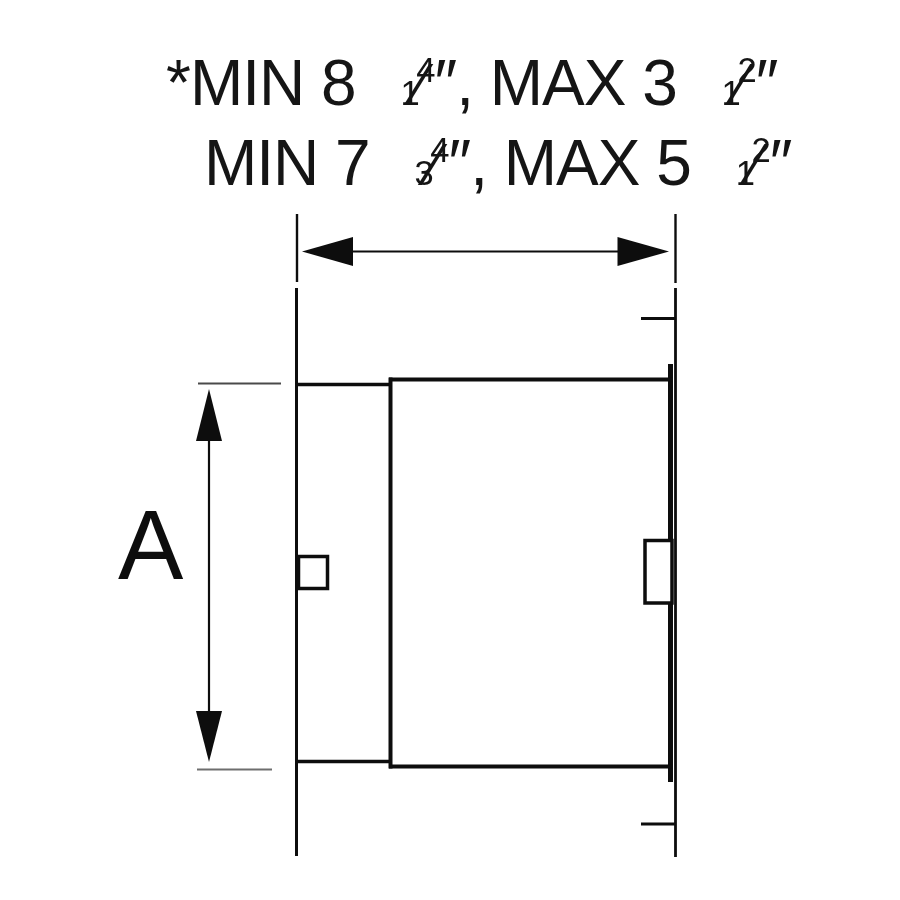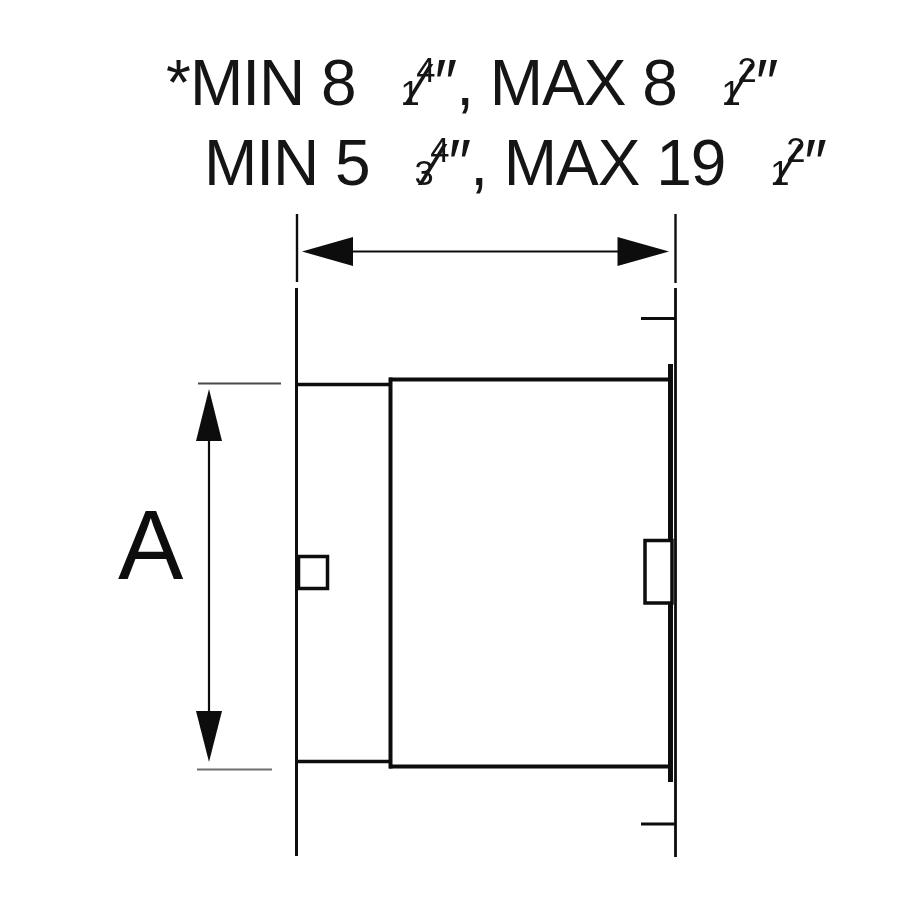--- a/index.html
+++ b/index.html
@@ -31,25 +31,25 @@
   }
 
   svg.drawing{position:absolute;left:0;top:0;width:900px;height:900px;}
 </style>
 </head>
 <body>
 
 <div class="canvas">
 
   <div class="note note-1">
-    <span>*MIN 8 </span><span class="fr"><span class="frn">1</span><span class="frs">⁄</span><span class="frd">4</span></span><span>″, MAX 8 </span><span class="fr"><span class="frn">1</span><span class="frs">⁄</span><span class="frd">2</span></span><span>″</span>
+    <span>*MIN 8 </span><span class="fr"><span class="frn">1</span><span class="frs">⁄</span><span class="frd">4</span></span><span>″, MAX 3 </span><span class="fr"><span class="frn">1</span><span class="frs">⁄</span><span class="frd">2</span></span><span>″</span>
   </div>
 
   <div class="note note-2">
-    <span>MIN 5 </span><span class="fr"><span class="frn">3</span><span class="frs">⁄</span><span class="frd">4</span></span><span>″, MAX 19 </span><span class="fr"><span class="frn">1</span><span class="frs">⁄</span><span class="frd">2</span></span><span>″</span>
+    <span>MIN 7 </span><span class="fr"><span class="frn">3</span><span class="frs">⁄</span><span class="frd">4</span></span><span>″, MAX 5 </span><span class="fr"><span class="frn">1</span><span class="frs">⁄</span><span class="frd">2</span></span><span>″</span>
   </div>
 
   <div class="a-label">A</div>
 
   <svg class="drawing" viewBox="0 0 900 900" xmlns="http://www.w3.org/2000/svg">
 
     <line x1="297" y1="214" x2="297" y2="282" stroke="#0d0d0d" stroke-width="2.4"></line>
     <line x1="675.5" y1="214" x2="675.5" y2="283" stroke="#0d0d0d" stroke-width="2.4"></line>
 
     <line x1="345" y1="251.5" x2="628" y2="251.5" stroke="#0d0d0d" stroke-width="2.2"></line>

